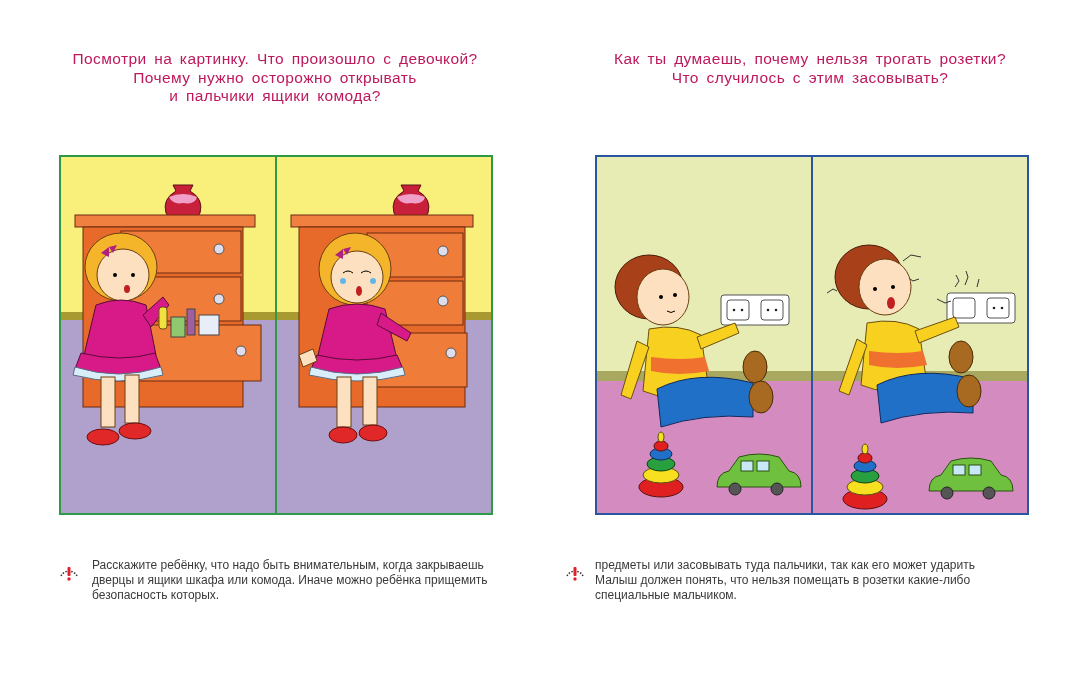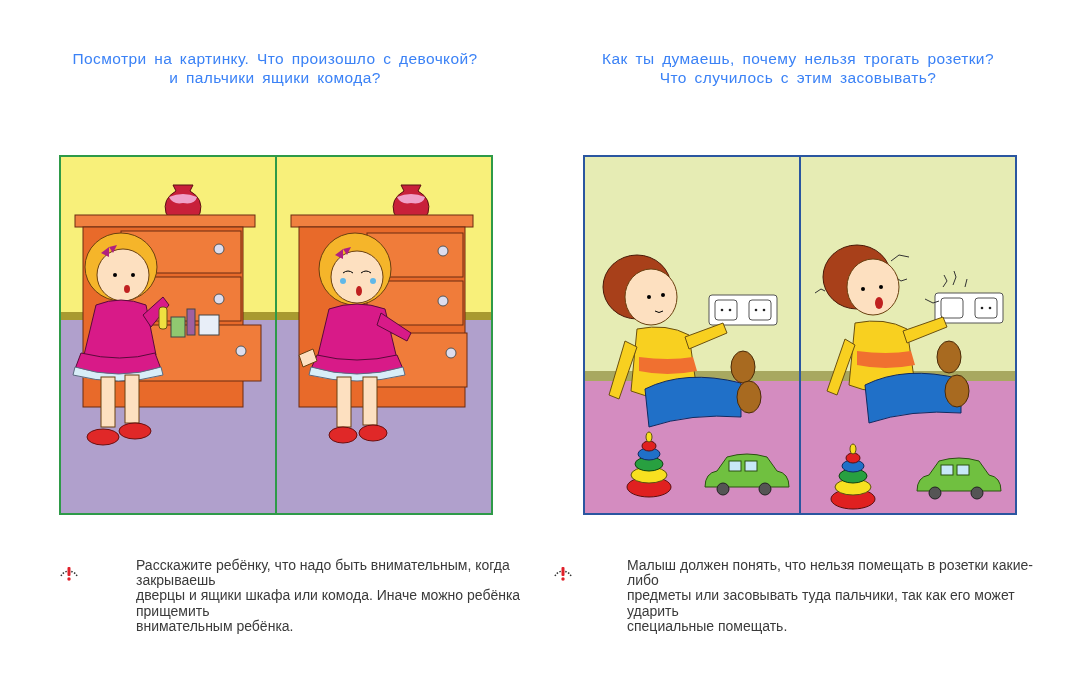--- a/index.html
+++ b/index.html
@@ -1,46 +1,47 @@
 <!DOCTYPE html>
 <html><head>
 <meta charset="utf-8">
 <style>
   html,body{margin:0;padding:0;}
   body{width:1080px;height:699px;background:#ffffff;position:relative;overflow:hidden;font-family:"Liberation Sans",sans-serif;color:#231f20;}
   .page{position:absolute;top:0;width:540px;height:699px;}
   .page.left{left:0;}
-  .page.right{left:528px;}
-  .question{position:absolute;top:50px;text-align:center;font-size:15.5px;line-height:18.5px;letter-spacing:0.4px;word-spacing:3px;color:#3b82f6;}
+  .page.right{left:540px;}
+  .question{position:absolute;top:50px;text-align:center;font-size:15.5px;line-height:18.5px;letter-spacing:0.4px;word-spacing:3px;color:#be185d;}
   .left .question{left:40px;width:470px;}
   .right .question{left:40px;width:460px;}
   .frame{position:absolute;top:155px;width:434px;height:360px;border:2px solid;box-sizing:border-box;display:flex;}
   .left .frame{left:59px;border-color:#2e9a48;}
   .right .frame{left:55px;border-color:#2a56a0;}
   .panel{position:relative;flex:1;overflow:hidden;}
   .left .panel{border-right:2px solid #2e9a48;}
   .right .panel{border-right:2px solid #2a56a0;}
   .panel:last-child{border-right:none;}
   .wall{position:absolute;left:0;right:0;top:0;}
   .baseboard{position:absolute;left:0;right:0;}
   .floor{position:absolute;left:0;right:0;bottom:0;}
-  .note{position:absolute;top:558px;font-size:14px;line-height:15.2px;color:#3a3a3a;margin-left:44px;}
+  .note{position:absolute;top:558px;font-size:12px;line-height:15.2px;color:#3a3a3a;}
   .left .note{left:92px;width:400px;}
   .right .note{left:55px;width:420px;}
   .note-icon{position:absolute;top:562px;width:22px;height:22px;}
   .left .note-icon{left:58px;}
   .right .note-icon{left:24px;}
   svg{display:block;}
 </style>
 </head>
 <body>
 
 <div class="page left">
   <div class="question">
     <div>Посмотри на картинку. Что произошло с девочкой?</div>
+    <div>Почему нужно осторожно открывать</div>
     <div>и пальчики ящики комода?</div>
   </div>
 
   <div class="frame">
 
     <div class="panel">
       <div class="wall" style="height:155px;background:#f8f07a"></div>
       <div class="baseboard" style="top:155px;height:8px;background:#a89a30"></div>
       <div class="floor" style="top:163px;background:#b0a0cc"></div>
       <svg style="position:absolute;left:0;top:0" width="212" height="356" viewBox="0 0 212 356">
@@ -116,21 +117,21 @@
   </div>
 
   <svg class="note-icon" viewBox="0 0 22 22">
     <path d="M3,14 A9,9 0 0 1 19,14" fill="none" stroke="#333" stroke-width="1.5" stroke-dasharray="1.5 1.5"></path>
     <rect x="9.5" y="5" width="3" height="9" rx="1" fill="#e0202a"></rect>
     <circle cx="11" cy="17" r="1.7" fill="#e0202a"></circle>
   </svg>
   <div class="note">
     <div>Расскажите ребёнку, что надо быть внимательным, когда закрываешь</div>
     <div>дверцы и ящики шкафа или комода. Иначе можно ребёнка прищемить</div>
-    <div>внимательным ребёнка.</div>
+    <div>безопасность которых.</div>
   </div>
 </div>
 
 <div class="page right">
   <div class="question">
     <div>Как ты думаешь, почему нельзя трогать розетки?</div>
     <div>Что случилось с этим засовывать?</div>
   </div>
 
   <div class="frame">
@@ -213,17 +214,17 @@
       </svg>
     </div>
   </div>
 
   <svg class="note-icon" viewBox="0 0 22 22">
     <path d="M3,14 A9,9 0 0 1 19,14" fill="none" stroke="#333" stroke-width="1.5" stroke-dasharray="1.5 1.5"></path>
     <rect x="9.5" y="5" width="3" height="9" rx="1" fill="#e0202a"></rect>
     <circle cx="11" cy="17" r="1.7" fill="#e0202a"></circle>
   </svg>
   <div class="note">
+    <div>предметы или засовывать туда пальчики, так как его может ударить</div>
     <div>Малыш должен понять, что нельзя помещать в розетки какие-либо</div>
-    <div>предметы или засовывать туда пальчики, так как его может ударить</div>
-    <div>специальные помещать.</div>
+    <div>специальные мальчиком.</div>
   </div>
 </div>
 
 </body></html>

